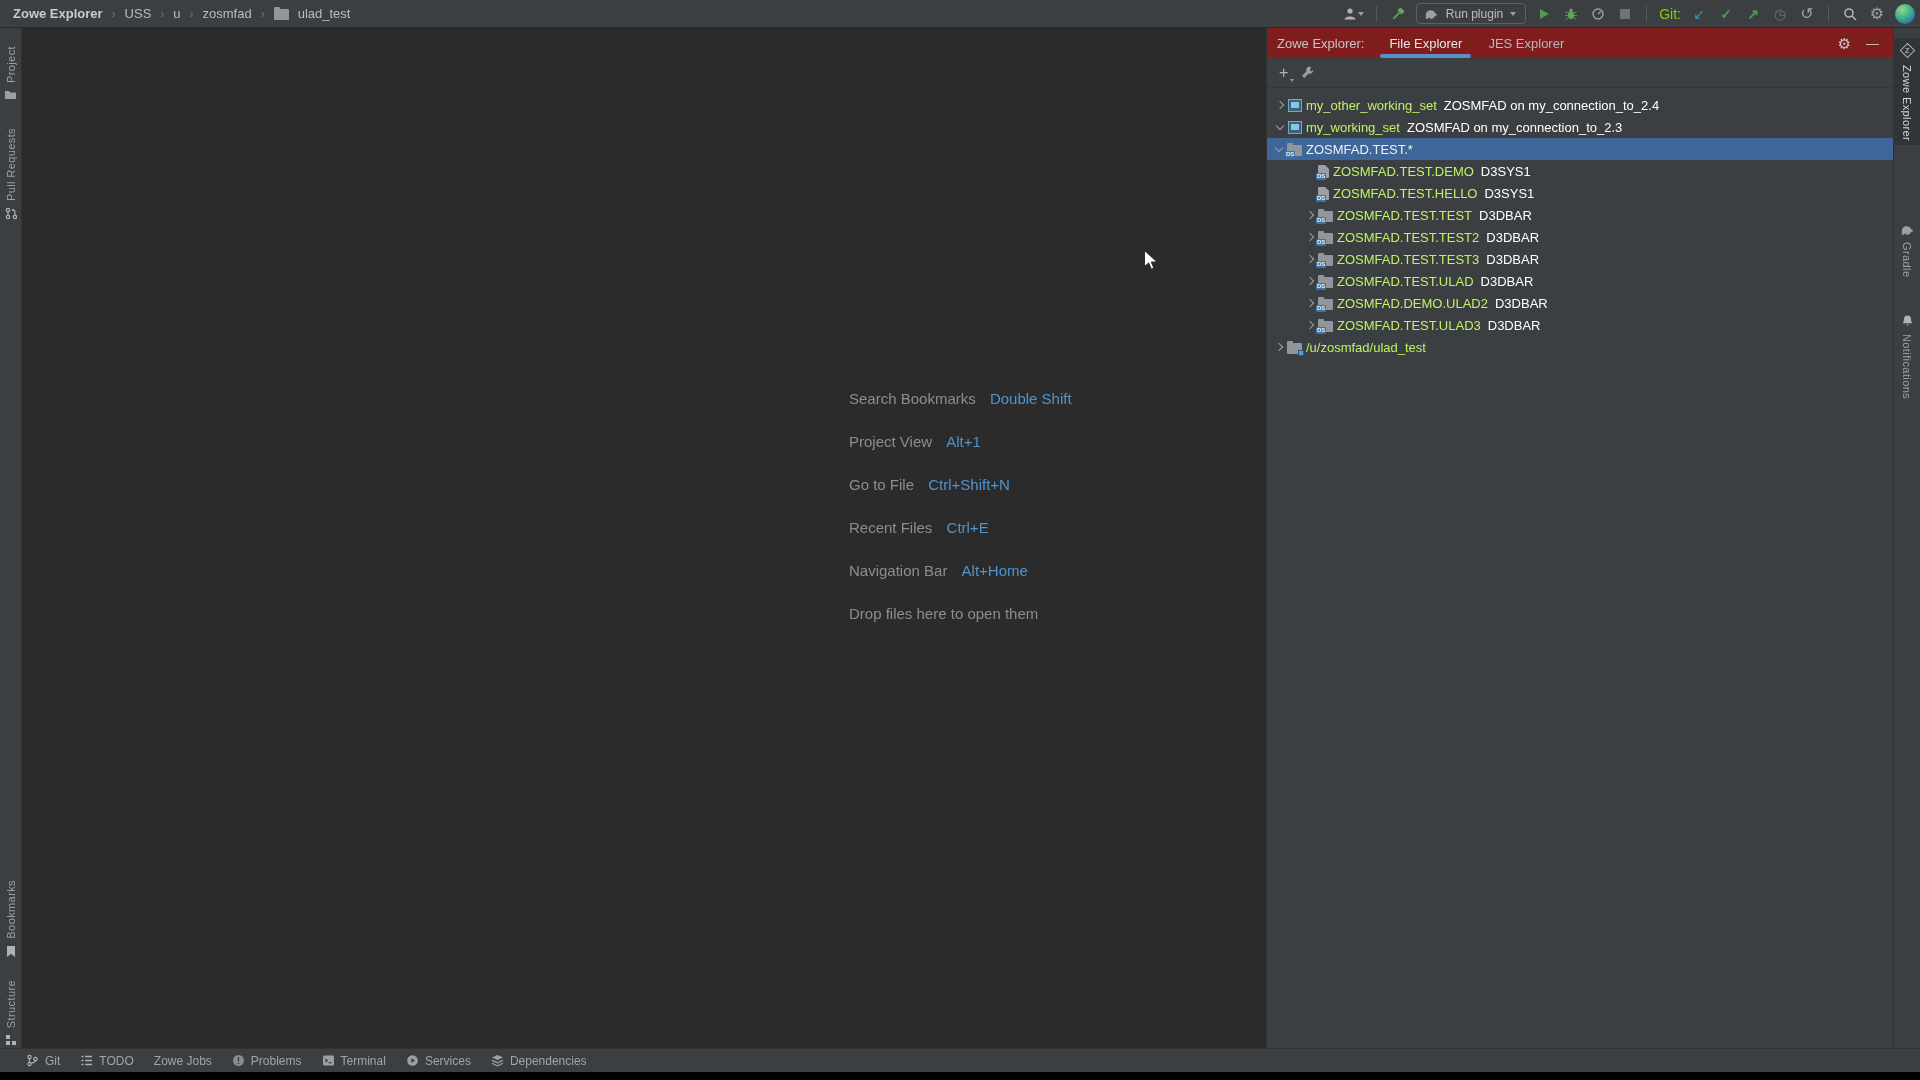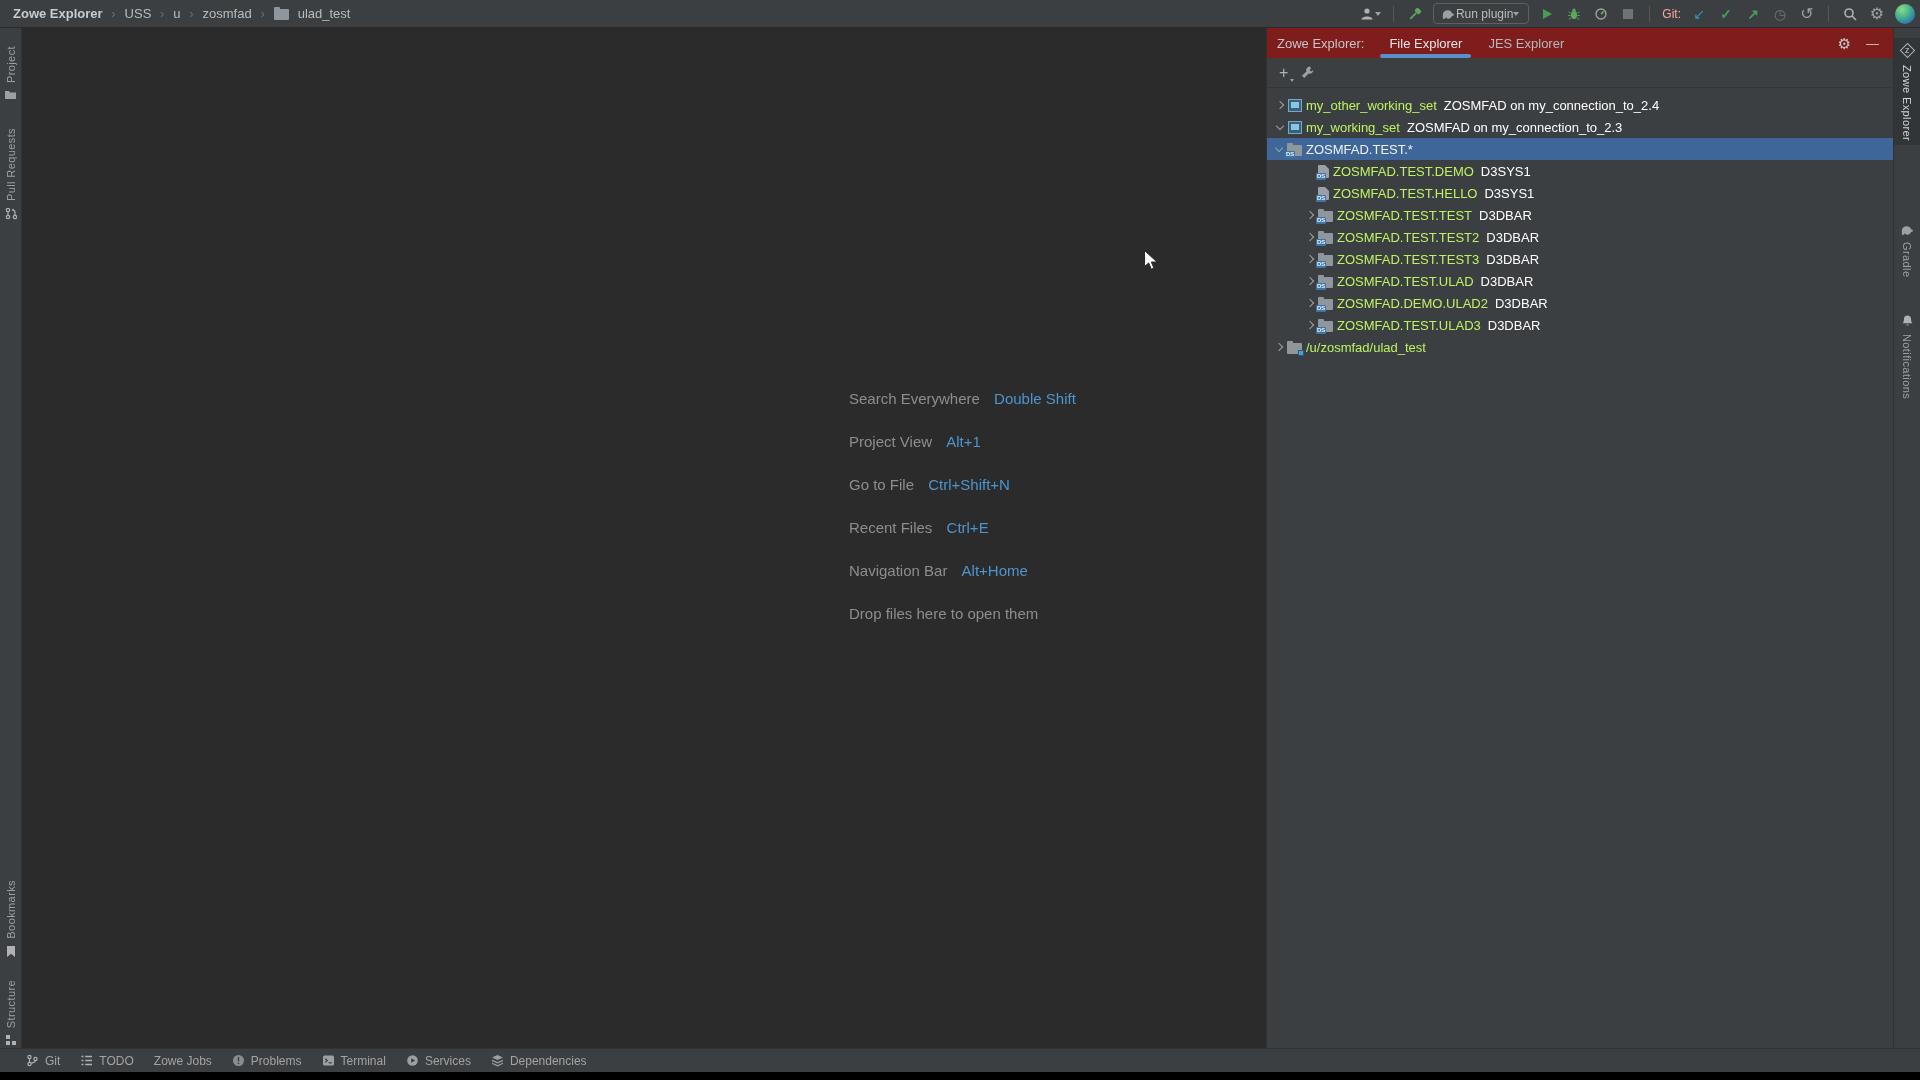--- a/index.html
+++ b/index.html
@@ -12,25 +12,25 @@
   .breadcrumb { display:flex; align-items:center; gap:9px; padding-left:13px; font-size:13px; color:#bbbbbb; white-space:nowrap; }
   .breadcrumb .crumb-root { font-weight:bold; color:#c9cbcd; }
   .breadcrumb .sep { color:#6e7073; font-size:12px; }
   .tb-right { margin-left:auto; display:flex; align-items:center; gap:9px; padding-right:5px; height:100%; }
   .tb-btn { display:flex; align-items:center; justify-content:center; min-width:18px; height:22px; }
   .vsep { width:1px; height:16px; background:#55585a; margin:0 3px; }
   .glyph { font-size:14px; line-height:1; }
   .g-blue { color:#3592c4; } .g-green { color:#499c54; font-weight:bold; }
   .g-gray { color:#9da0a3; } .g-dim { color:#6e7275; }
   .caret { width:0; height:0; border-left:3.5px solid transparent; border-right:3.5px solid transparent; border-top:4px solid #9da0a3; display:inline-block; }
-  .run-combo { display:flex; align-items:center; height:21px; border:1px solid #5e6060; border-radius:4px; padding:0 9px 0 7px; font-size:12px; color:#bbbbbb; }
+  .run-combo { display:flex; align-items:center; gap:7px; height:21px; border:1px solid #5e6060; border-radius:4px; padding:0 9px 0 7px; font-size:12px; color:#bbbbbb; }
   .stop-sq { width:10px; height:10px; background:#6f7375; }
   .avatar-sphere { width:20px; height:20px; border-radius:50%;
     background:radial-gradient(circle at 35% 28%, #8fd98a, #3fae8c 45%, #2d6fb6 80%, #224f8f); }
-  .git-label { font-size:12px; color:#fca5a5; }
+  .git-label { font-size:14px; color:#84cc16; }
 
   
   .left-stripe { position:absolute; top:28px; left:0; width:22px; height:1020px; background:#3c3f41; border-right:1px solid #323232; }
   .right-stripe { position:absolute; top:28px; right:0; width:27px; height:1020px; background:#3c3f41; border-left:1px solid #323232; }
   .stripe-item { position:absolute; left:0; width:100%; display:flex; flex-direction:column; align-items:center; gap:6px; padding:4px 0; cursor:default; }
   .stripe-item.active { background:#313538; }
   .vtext-up { writing-mode:vertical-rl; transform:rotate(180deg); font-size:11px; color:#9da0a3; letter-spacing:.4px; }
   .vtext-down { writing-mode:vertical-rl; font-size:11px; color:#9da0a3; letter-spacing:.4px; }
   .stripe-item.active .vtext-down { color:#d3d5d7; }
   .zlogo { width:11px; height:11px; border:1.5px solid #afb1b3; transform:rotate(45deg); display:flex; align-items:center; justify-content:center; margin:3px 0; }
@@ -210,21 +210,21 @@
         <rect x="1" y="1" width="4" height="4" fill="#afb1b3"></rect>
         <rect x="1" y="7" width="4" height="4" fill="#afb1b3"></rect>
         <rect x="7" y="7" width="4" height="4" fill="#afb1b3"></rect>
       </svg>
   </div>
 </div>
 
 <div class="editor">
   <div class="hints">
     <div class="hint-row">
-      <span class="hint-label">Search Everywhere</span>
+      <span class="hint-label">Search Bookmarks</span>
       <span class="hint-keys">Double Shift</span>
     </div>
     <div class="hint-row">
       <span class="hint-label">Project View</span>
       <span class="hint-keys">Alt+1</span>
     </div>
     <div class="hint-row">
       <span class="hint-label">Go to File</span>
       <span class="hint-keys">Ctrl+Shift+N</span>
     </div>

